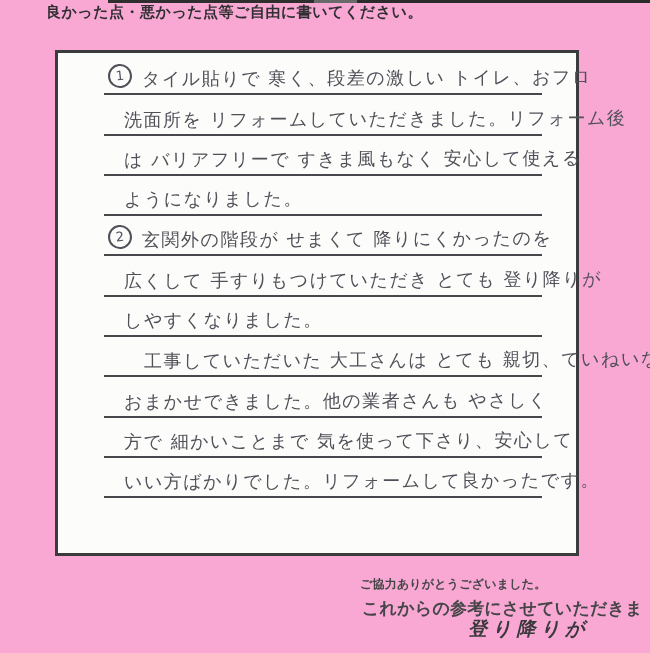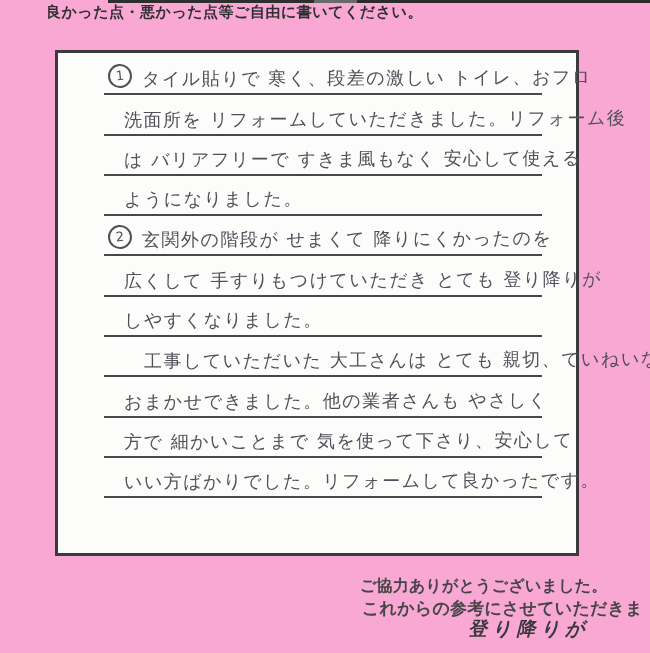--- a/index.html
+++ b/index.html
@@ -89,21 +89,21 @@
     line-height: 20px;
     text-align: center;
     font-family: "DejaVu Sans", sans-serif;
     transform: rotate(-6deg);
   }
   
   .thanks1 {
     position: absolute;
     left: 360px;
     top: 576px;
-    font-size: 16px;
+    font-size: 12px;
     font-weight: bold;
     color: #454547;
     white-space: nowrap;
     letter-spacing: 0.2px;
   }
   .thanks2 {
     position: absolute;
     left: 362px;
     top: 597px;
     font-size: 17px;

